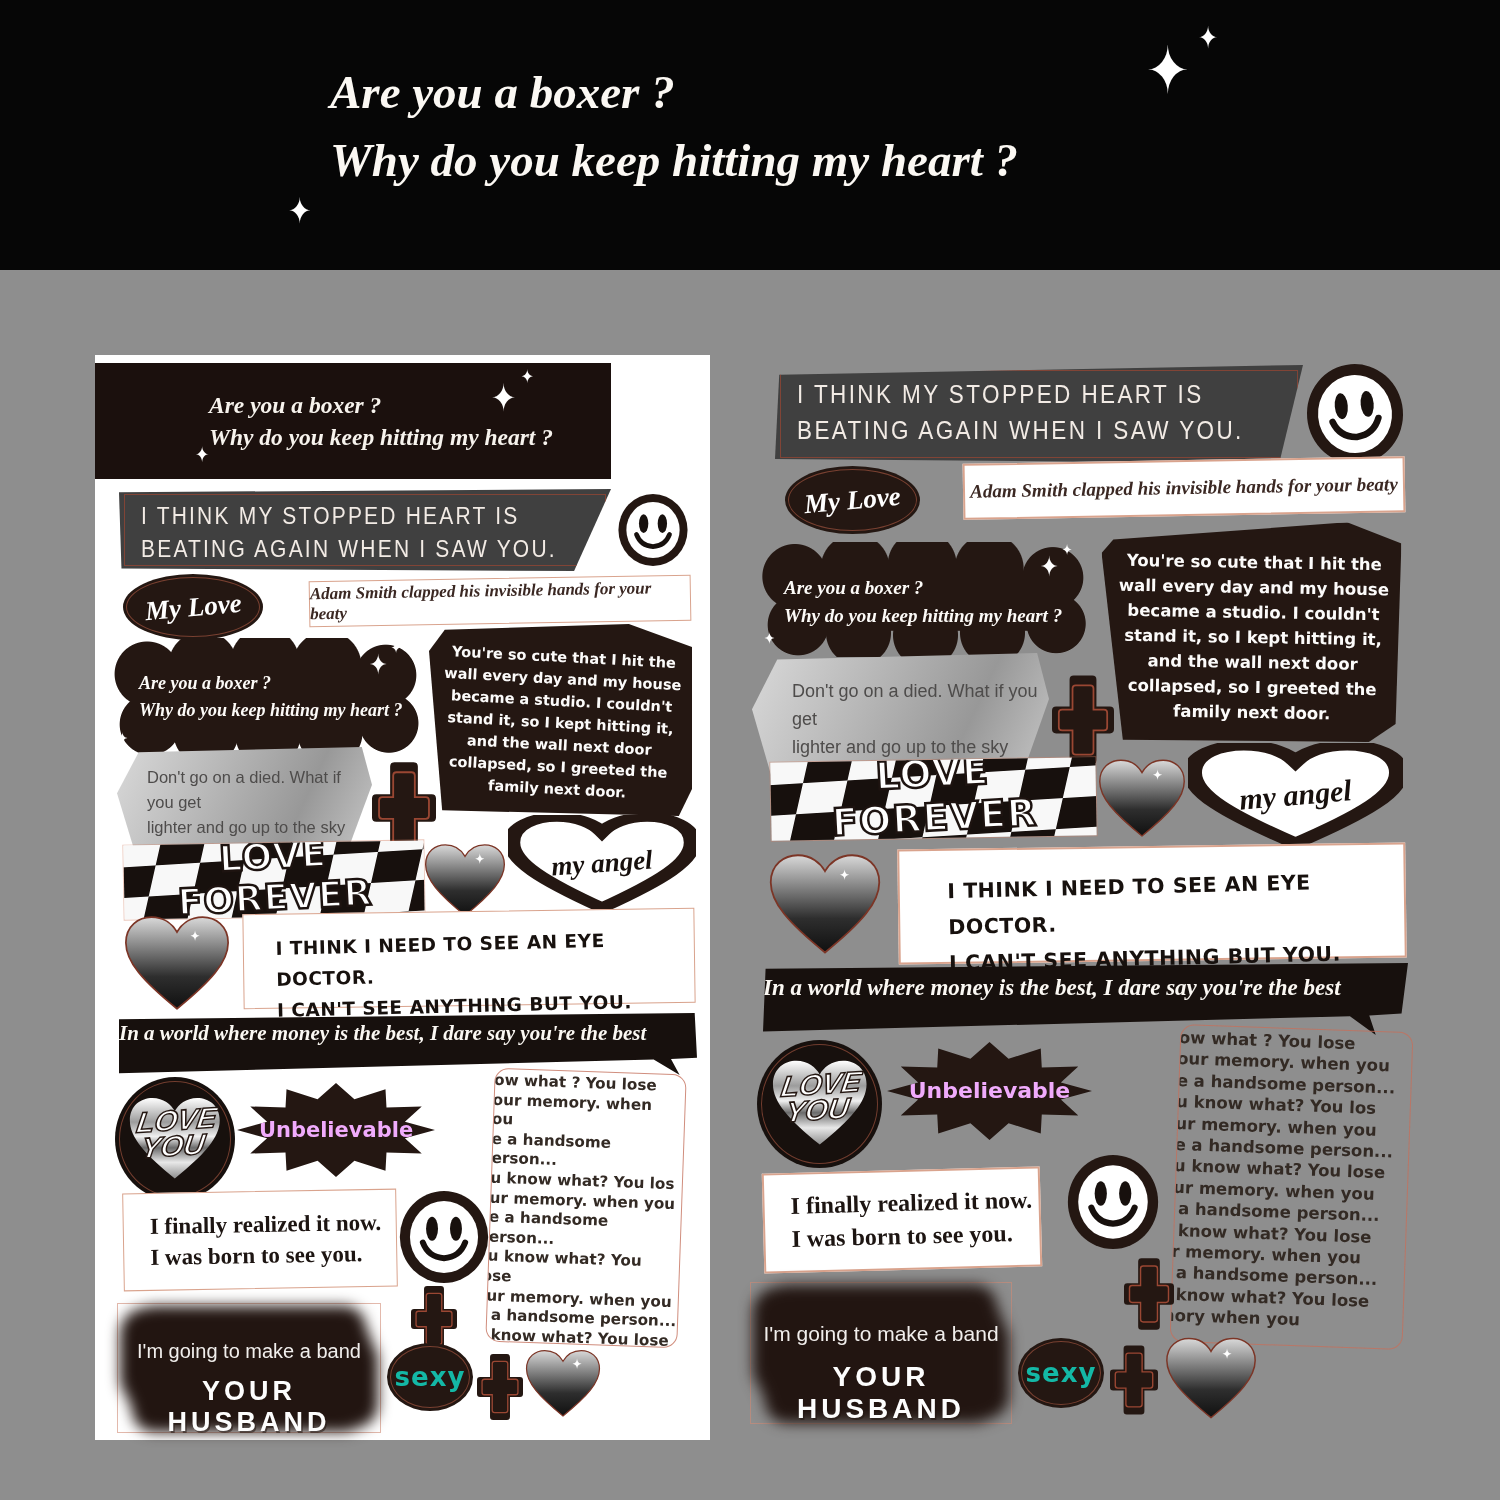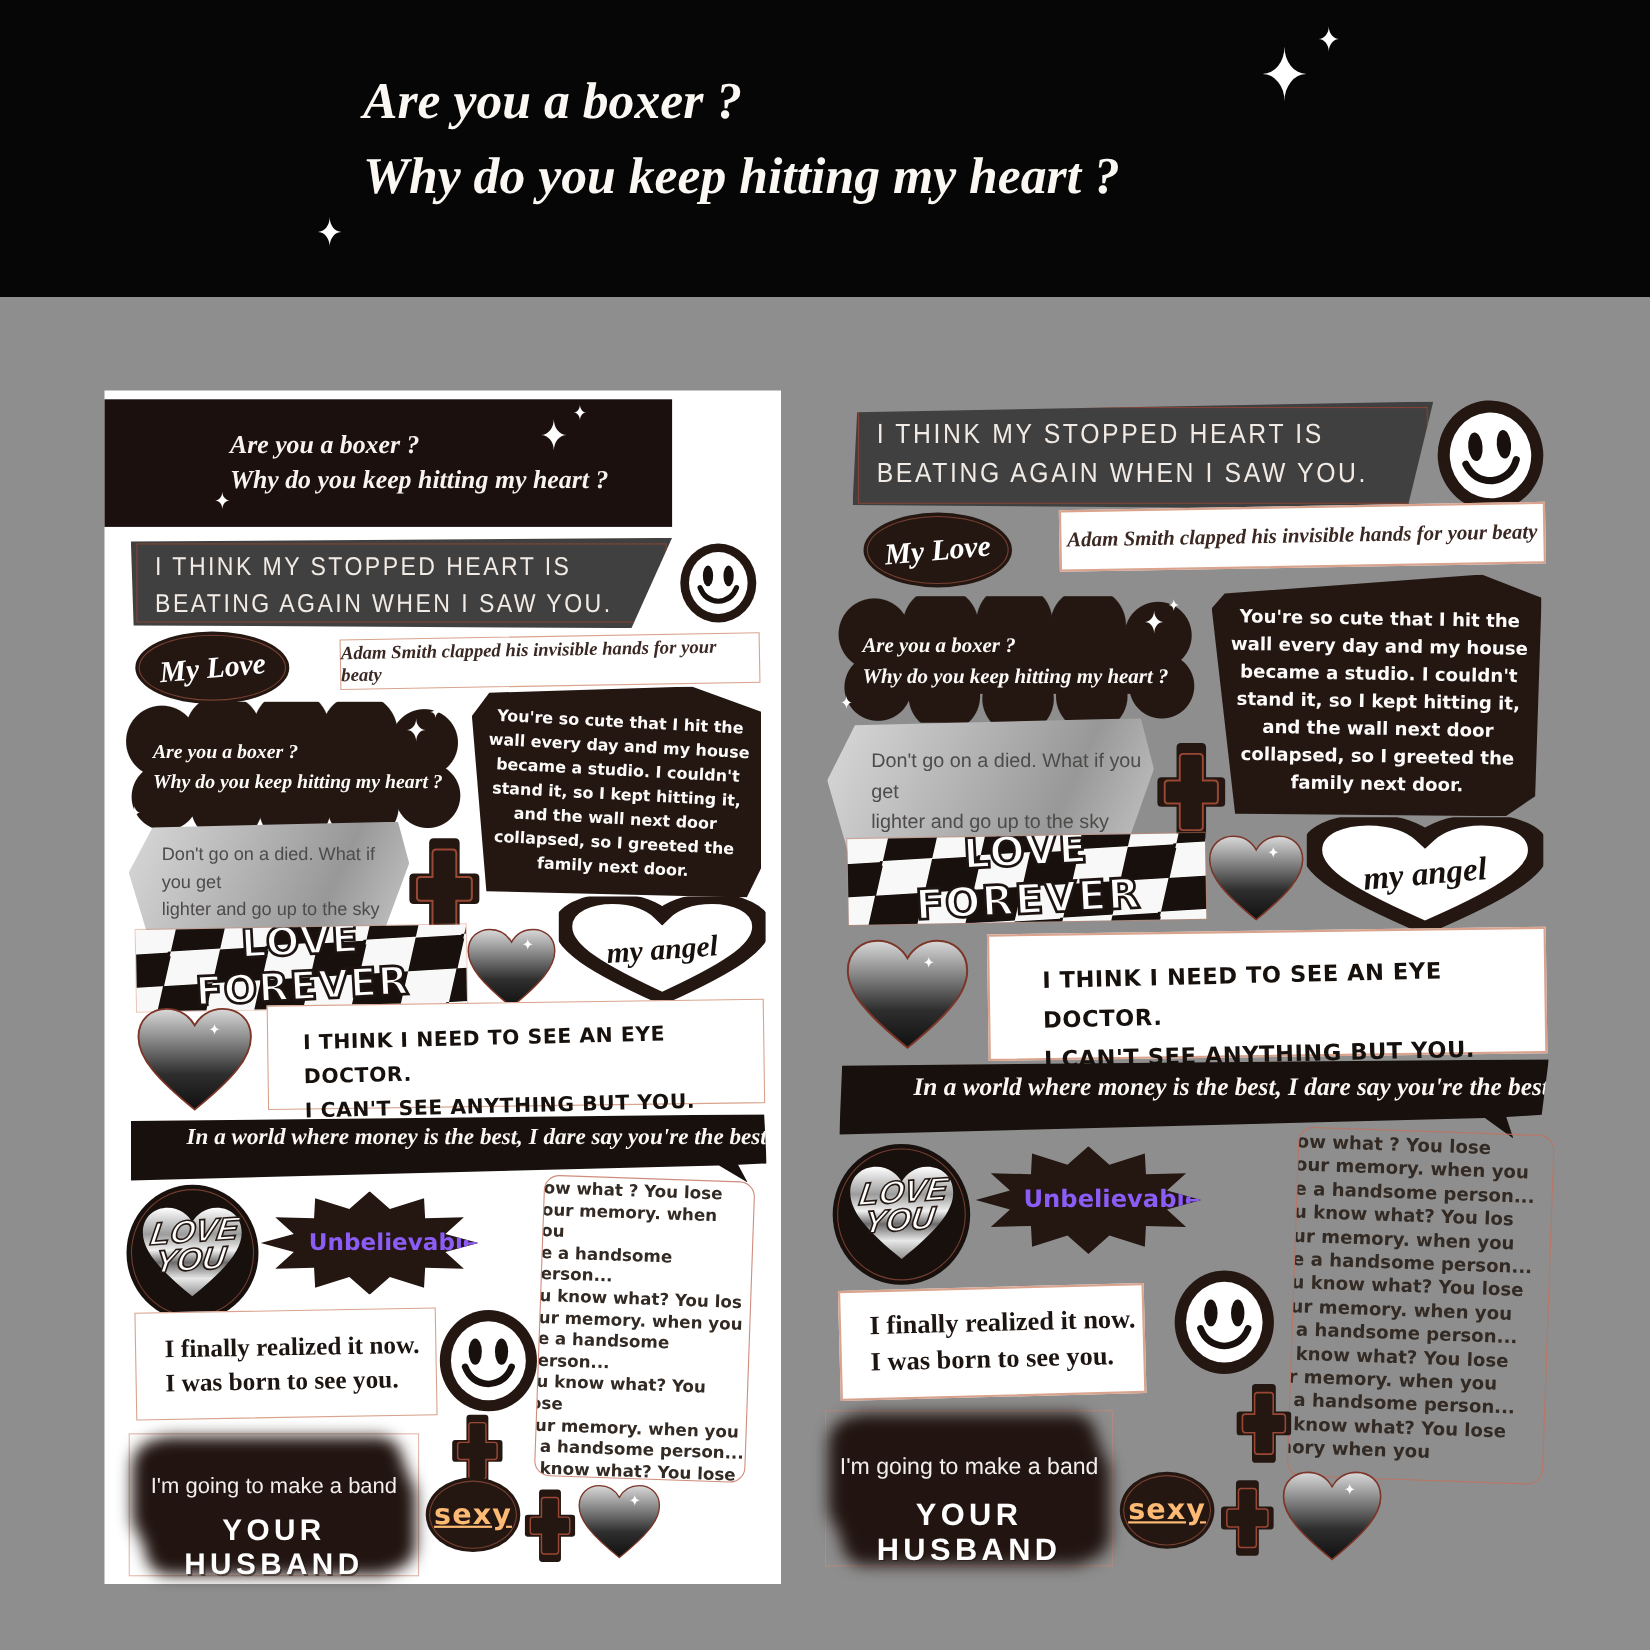--- a/index.html
+++ b/index.html
@@ -38,41 +38,41 @@
   .hexnote .ntxt{position:absolute;left:30px;top:18px;font:400 16.5px/25px "Liberation Sans",sans-serif;color:#4e4c4b;}
   .checker{overflow:hidden;border:1px solid rgba(210,130,105,.45);}
   .checker::before{content:"";position:absolute;inset:-16px;
       background:repeating-conic-gradient(#17100d 0% 25%,#f8f8f8 0% 50%);background-size:88px 62px;
       transform:skewX(-16deg) rotate(-2.5deg);}
   .checker .ctxt{position:absolute;left:0;right:0;top:50%;transform:translateY(-54%) rotate(-2deg);text-align:center;
       font:800 36px "DejaVu Sans",sans-serif;color:#fff;-webkit-text-stroke:2.5px #1d1310;letter-spacing:1px;}
   .whitebox{background:#fff;border:1.5px solid #d9a38d;}
   .eyedoc-txt{position:absolute;left:32px;top:16px;font:700 18.5px/31px "DejaVu Sans",sans-serif;color:#17110e;letter-spacing:.5px;transform:rotate(-.6deg);}
   .ribbon{background:#17100d;}
-  .ribbon .rtxt{position:absolute;left:0;right:0;top:8px;text-align:right;font:italic 700 21px "Liberation Serif",serif;color:#fbf8f3;}
+  .ribbon .rtxt{position:absolute;left:0;right:0;top:8px;text-align:left;font:italic 700 21px "Liberation Serif",serif;color:#fbf8f3;}
   .badge{background:#17100d;border-radius:50%;}
   .badge::after{content:"";position:absolute;inset:4px;border:1px solid rgba(205,105,80,.5);border-radius:50%;}
   .badge svg{position:absolute;left:11%;top:12%;width:78%;height:76%;}
   .badge .lytxt{position:absolute;left:0;right:0;top:24%;text-align:center;font:italic 900 29px/26px "Liberation Sans",sans-serif;
       color:#fff;-webkit-text-stroke:1.5px #241712;transform:skewX(-12deg) rotate(-4deg);}
   .burst{background:#241712;
       clip-path:polygon(100% 50%,84.8% 58.8%,93.3% 75%,75.5% 74%,75% 93.3%,59.3% 82.8%,50% 100%,40.7% 82.8%,25% 93.3%,24.5% 74%,6.7% 75%,15.2% 58.8%,0% 50%,15.2% 41.2%,6.7% 25%,24.5% 26%,25% 6.7%,40.7% 17.2%,50% 0%,59.3% 17.2%,75% 6.7%,75.5% 26%,93.3% 25%,84.8% 41.2%);}
-  .burst .utxt{position:absolute;left:0;right:0;top:50%;transform:translateY(-52%);text-align:right;
-      font:700 21px "DejaVu Sans",sans-serif;color:#8b5cf6;}
+  .burst .utxt{position:absolute;left:0;right:0;top:50%;transform:translateY(-52%);text-align:center;
+      font:700 21px "DejaVu Sans",sans-serif;color:#f0abfc;}
   .memory{border:1px solid rgba(196,112,92,.8);border-radius:14px;overflow:hidden;transform:rotate(2deg);}
   .memory .mtxt{margin-left:-12px;margin-top:2px;font:600 15.2px/19.6px "DejaVu Sans",sans-serif;color:#332a24;}
   .finally .ftxt{position:absolute;left:26px;top:50%;transform:translateY(-50%);
       font:700 23px/31px "Liberation Serif",serif;color:#1d1512;}
   .scribble{border:1px solid rgba(208,138,116,.6);}
   .scribble::before{content:"";position:absolute;inset:14px 8px;background:#221511;border-radius:28px;filter:blur(7px);
       box-shadow:-8px -12px 0 -2px #221511,10px 14px 0 -4px #221511,0 -18px 0 -6px #221511,0 20px 0 -6px #221511;}
   .scribble .b1{position:absolute;left:0;right:0;top:28%;text-align:center;font:400 20px "Liberation Sans",sans-serif;color:#f1eeec;}
   .scribble .b2{position:absolute;left:0;right:0;top:56%;text-align:center;font:700 27px "Liberation Sans",sans-serif;
       color:#fdfdfd;letter-spacing:4px;text-shadow:1.5px 1.5px 0 rgba(34,21,17,.55);}
-  .sexy-txt{font:700 26px "DejaVu Sans",sans-serif;color:#fdba74;letter-spacing:1px;text-decoration:underline;}
+  .sexy-txt{font:700 26px "DejaVu Sans",sans-serif;color:#14b8a6;letter-spacing:1px;}
   .heart-spark{position:absolute;left:62%;top:14%;color:#fff;font-size:12px;transform:scaleY(1.2);}
   svg{display:block;}
 
   
   .L-intro{left:0;top:8px;width:516px;height:116px;}
   .L-intro .sp1{left:396px;top:20px;font-size:30px;color:#fff;}
   .L-intro .sp2{left:426px;top:6px;font-size:15px;color:#fff;}
   .L-intro .sp3{left:100px;top:84px;font-size:17px;color:#fff;}
   .L-banner{left:24px;top:134px;width:492px;height:82px;clip-path:polygon(0% 4%,100% 0%,92.5% 100%,0.5% 97%);}
   .L-smiley{left:522px;top:131px;width:72px;height:88px;}

